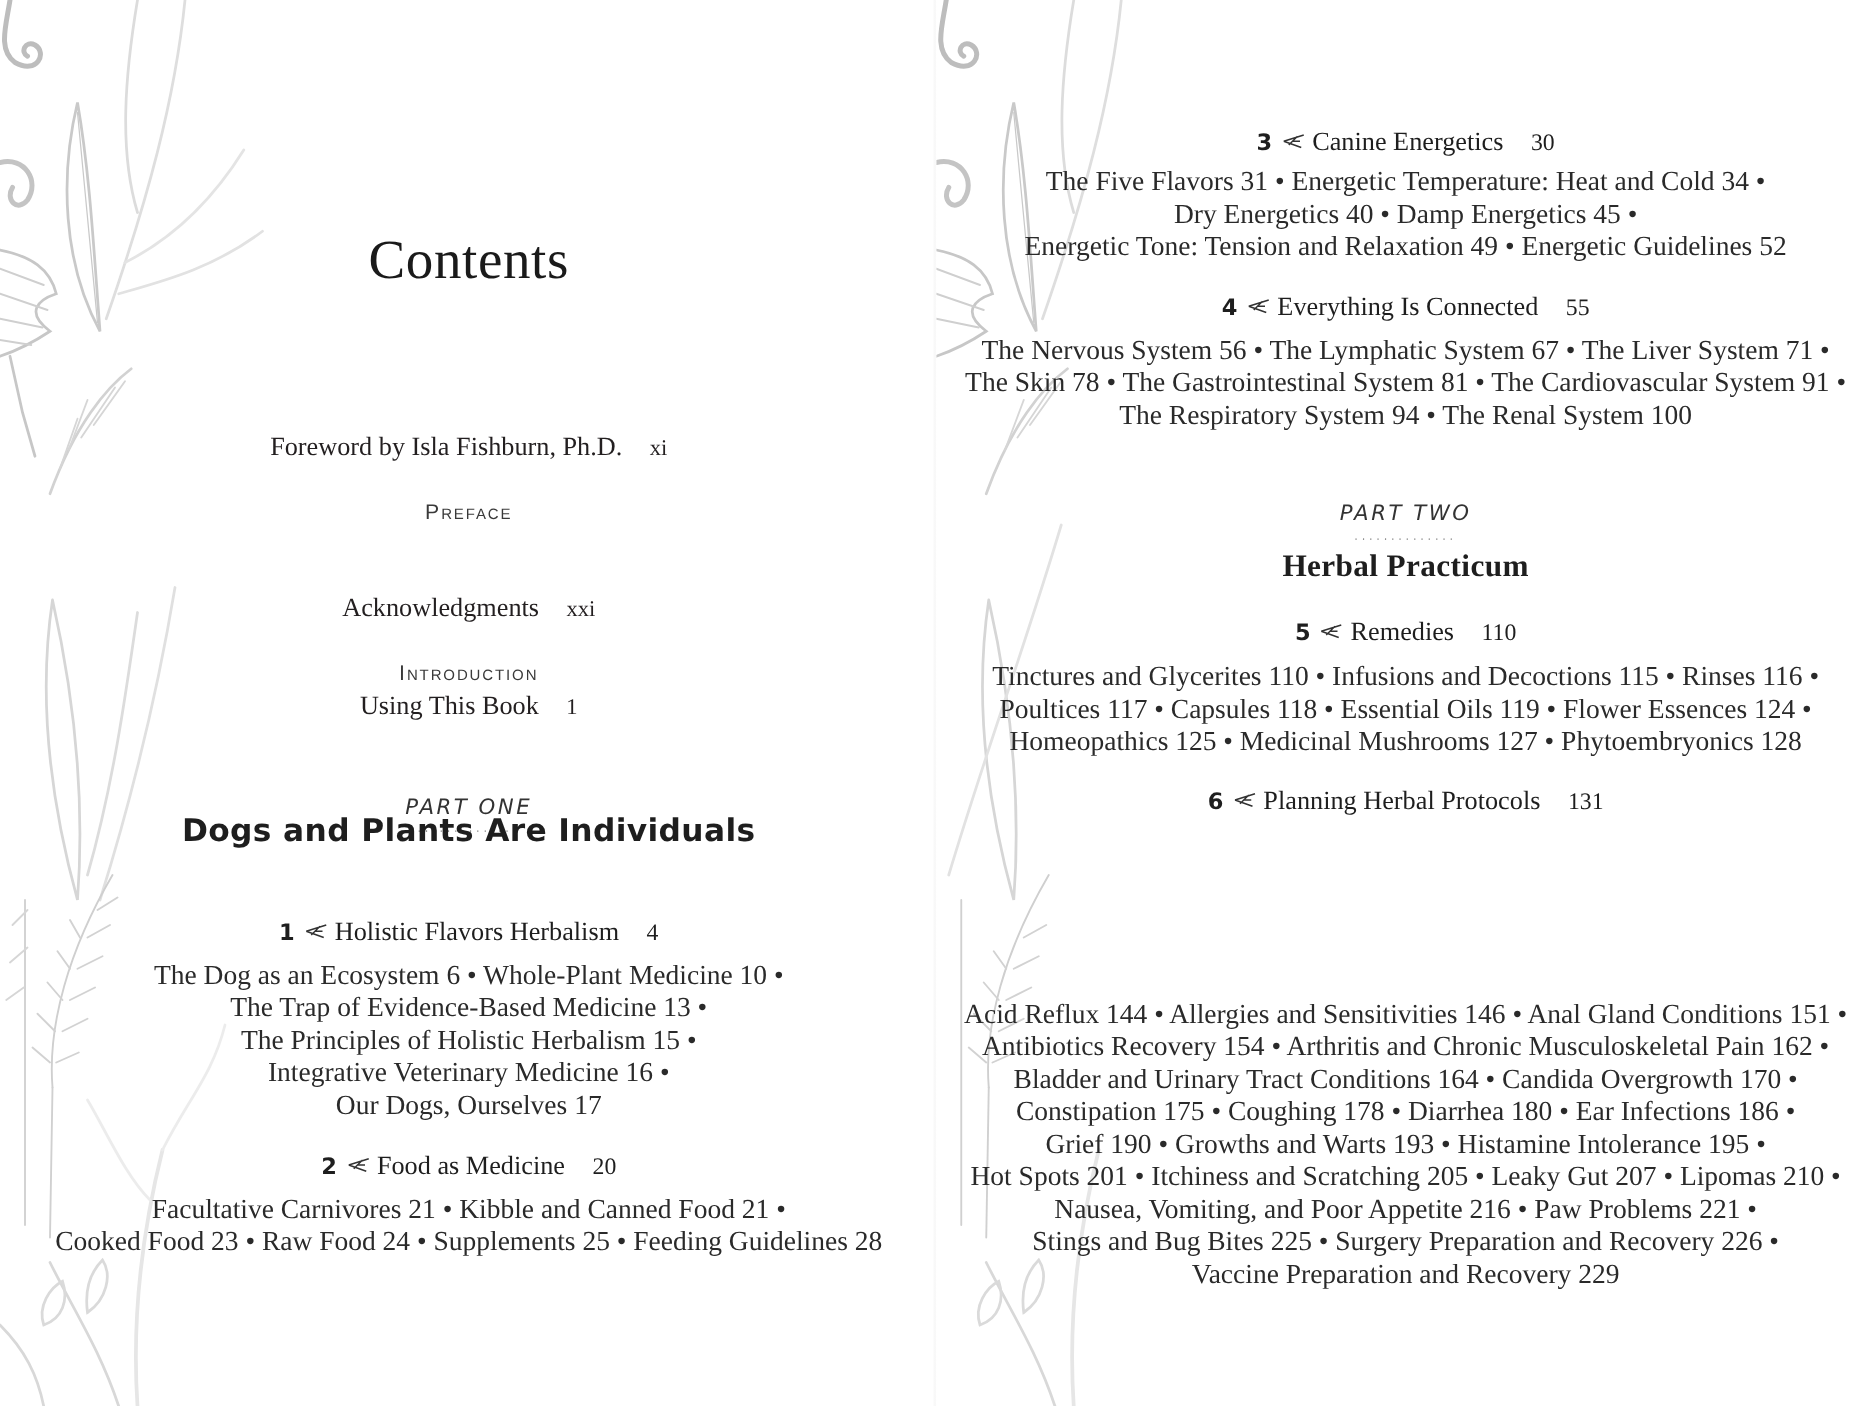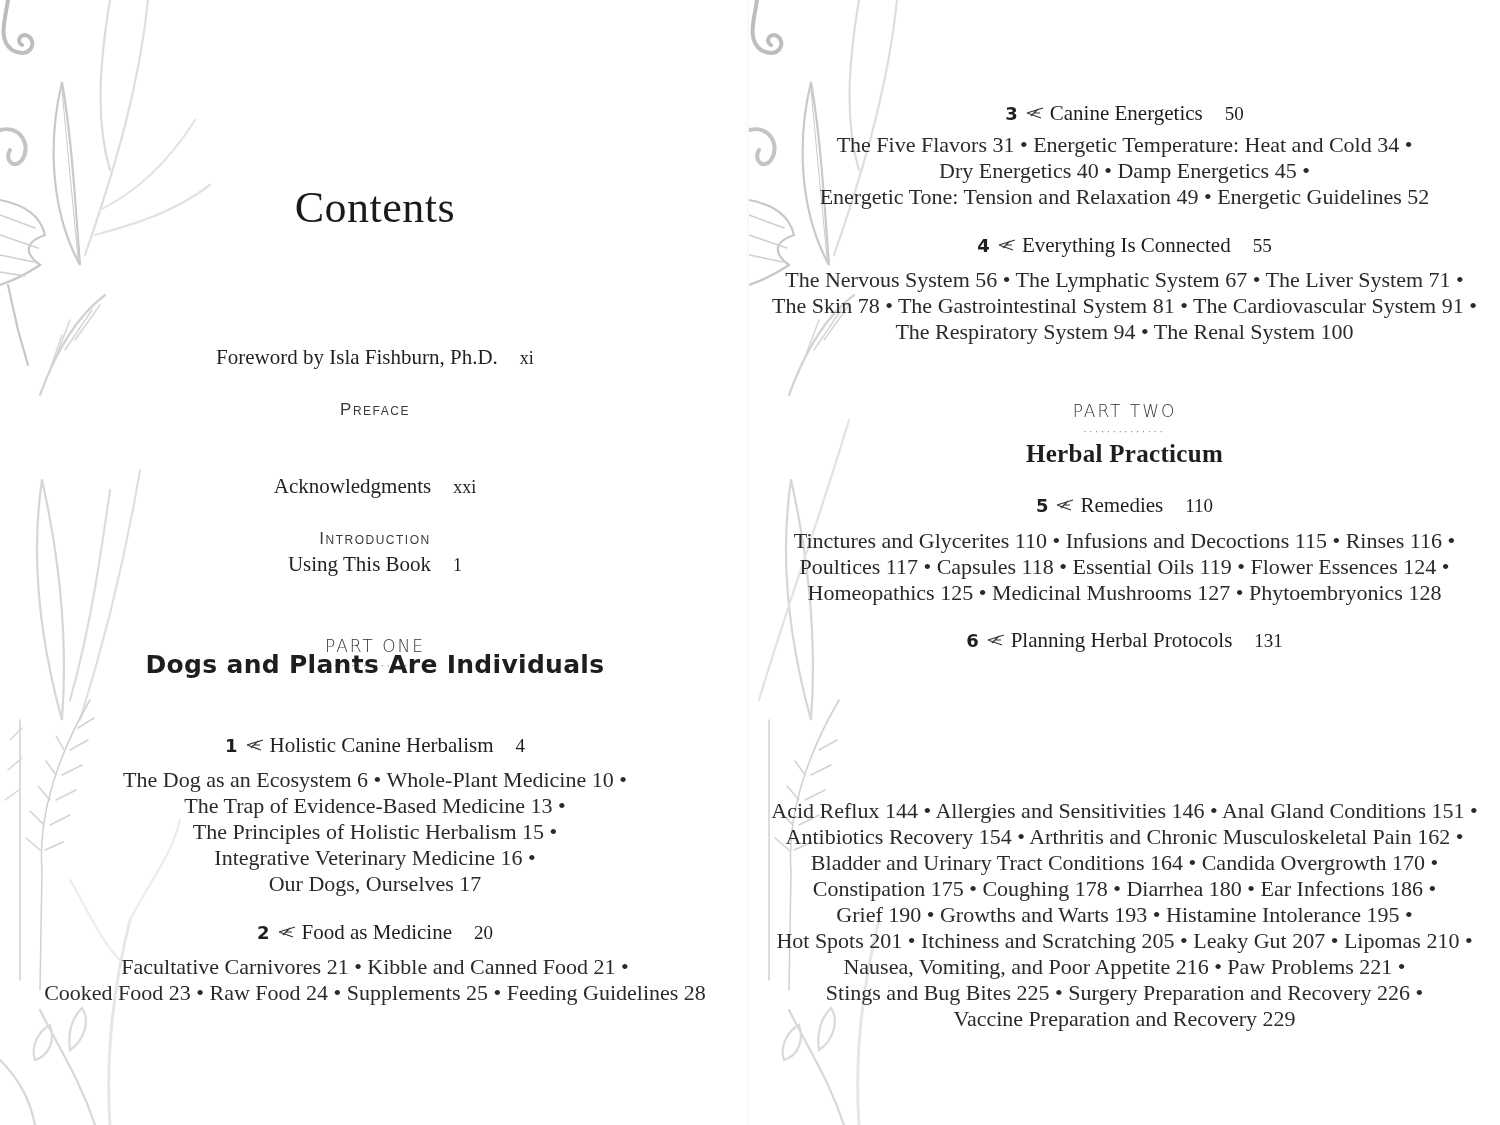--- a/index.html
+++ b/index.html
@@ -19,21 +19,21 @@
   .deco svg { width: 100%; height: 100%; }
   .content { position: absolute; left: 0; top: 0; width: 100%; height: 100%; }
   .center { position: absolute; left: 0; right: 0; text-align: center; }
 
   .contents-title { font-size: 44px; font-weight: normal; letter-spacing: 0.5px; color: #1a1a1a; }
   .front-entry { font-size: 21px; color: #231f20; }
   .front-entry .pg { margin-left: 22px; font-size: 18px; }
   .smallcaps-label { font-family: "Liberation Sans", "DejaVu Sans", sans-serif;
     font-variant: small-caps; font-size: 17px; letter-spacing: 1.5px; color: #3a3a3a; }
   .part-label { font-family: "DejaVu Sans", sans-serif; font-size: 17px;
-    letter-spacing: 2px; color: #333; font-weight: 300; }
+    letter-spacing: 2px; color: #333; font-weight: 300; font-style: italic; }
   .part-dots { font-family: "DejaVu Sans", sans-serif; font-size: 9px; letter-spacing: 3px; color: #777; line-height: 10px; }
   .part-title { font-family: "DejaVu Sans", sans-serif; font-size: 25px; font-weight: bold; color: #1e1e1e; letter-spacing: 0.3px; }
   .chap-head { font-size: 21px; color: #1e1e1e; }
   .chap-num { font-family: "DejaVu Sans", sans-serif; font-weight: bold; font-size: 18px; }
   .chap-orn { display: inline-block; width: 18px; height: 12px; margin: 0 6px 0 8px; vertical-align: 1px; }
   .chap-pg { margin-left: 22px; font-size: 19px; }
   .sections { font-size: 22px; line-height: 26px; color: #2a2a2a; }
   .sections div { white-space: nowrap; }
 </style>
 </head>
@@ -102,21 +102,21 @@
         <span>Using This Book</span><span class="pg">1</span>
       </div>
 
       <div class="center part-label" style="top:636px;">PART ONE</div>
       <div class="center part-dots" style="top:661px;">··············</div>
       <div class="center part-title" style="top:650px;">Dogs and Plants Are Individuals</div>
 
       <div class="center chap-head" style="top:733px;">
         <span class="chap-num">1</span><svg class="chap-orn" viewBox="0 0 18 12">
             <path d="M1 6 L17 1 M1 6 L15 11 M5 9 L12 2 M8 6 L14 6" stroke="#333" stroke-width="1.2" fill="none"></path>
-          </svg><span>Holistic Canine Herbalism</span><span class="chap-pg">4</span>
+          </svg><span>Holistic Flavors Herbalism</span><span class="chap-pg">4</span>
       </div>
       <div class="center sections" style="top:767px;">
         <div>The Dog as an Ecosystem 6 • Whole-Plant Medicine 10 •</div>
         <div>The Trap of Evidence-Based Medicine 13 •</div>
         <div>The Principles of Holistic Herbalism 15 •</div>
         <div>Integrative Veterinary Medicine 16 •</div>
         <div>Our Dogs, Ourselves 17</div>
       </div>
 
       <div class="center chap-head" style="top:920px;">
@@ -158,21 +158,21 @@
         <path d="M50 1025 C 40 1030, 30 1045, 35 1060 C 50 1055, 55 1040, 50 1025 Z" stroke="#dadada"></path>
         <path d="M70 1050 C 85 1040, 90 1020, 82 1008 C 70 1020, 68 1035, 70 1050 Z" stroke="#dadada"></path>
       </svg>
     </div>
 
     <div class="content">
 
       <div class="center chap-head" style="top:101px;">
         <span class="chap-num">3</span><svg class="chap-orn" viewBox="0 0 18 12">
             <path d="M1 6 L17 1 M1 6 L15 11 M5 9 L12 2 M8 6 L14 6" stroke="#333" stroke-width="1.2" fill="none"></path>
-          </svg><span>Canine Energetics</span><span class="chap-pg">50</span>
+          </svg><span>Canine Energetics</span><span class="chap-pg">30</span>
       </div>
       <div class="center sections" style="top:132px;">
         <div>The Five Flavors 31 • Energetic Temperature: Heat and Cold 34 •</div>
         <div>Dry Energetics 40 • Damp Energetics 45 •</div>
         <div>Energetic Tone: Tension and Relaxation 49 • Energetic Guidelines 52</div>
       </div>
 
       <div class="center chap-head" style="top:233px;">
         <span class="chap-num">4</span><svg class="chap-orn" viewBox="0 0 18 12">
             <path d="M1 6 L17 1 M1 6 L15 11 M5 9 L12 2 M8 6 L14 6" stroke="#333" stroke-width="1.2" fill="none"></path>

